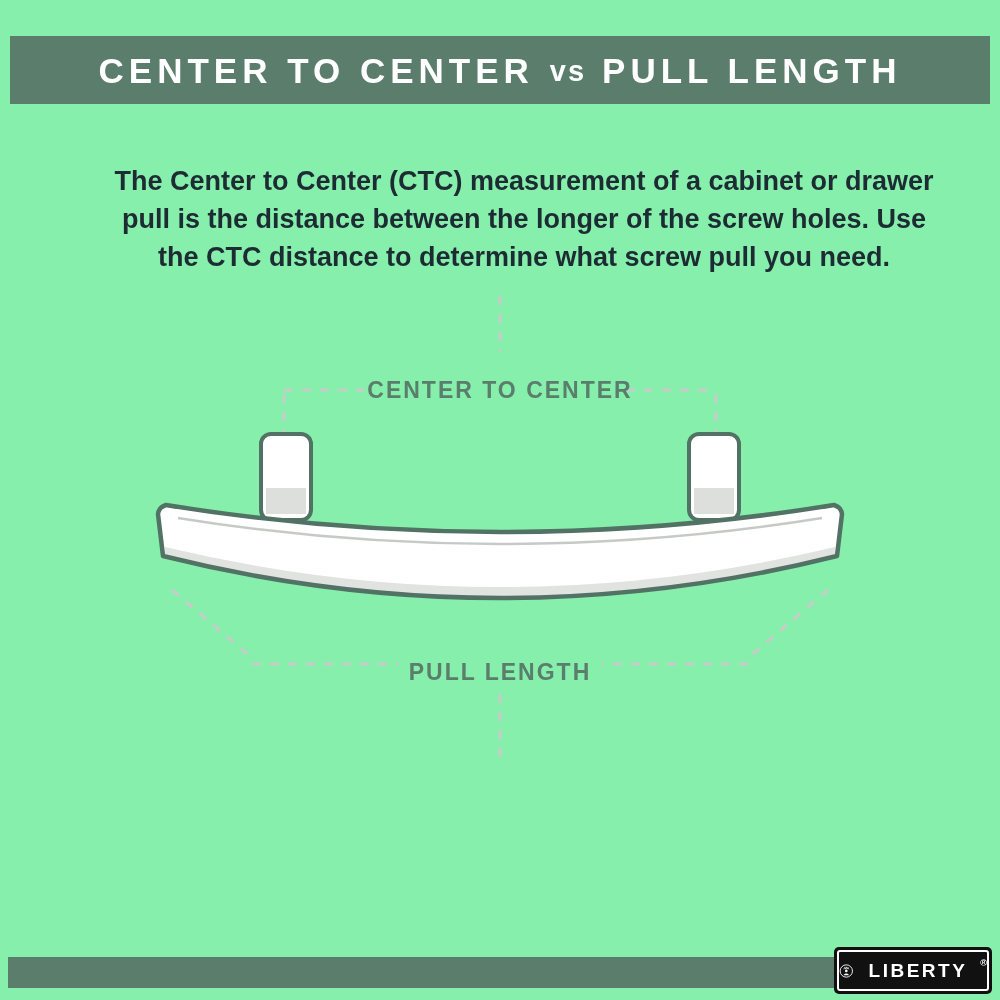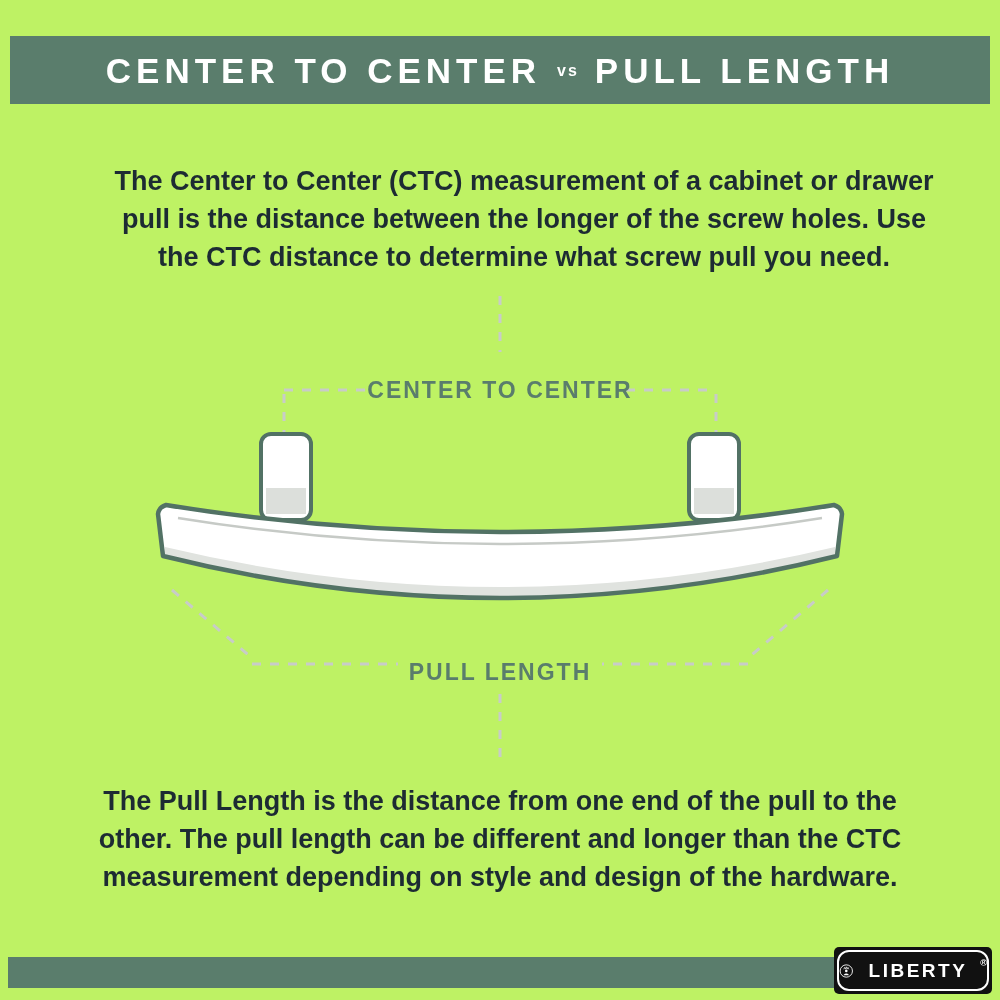--- a/index.html
+++ b/index.html
@@ -1,29 +1,29 @@
 <!DOCTYPE html>
 <html><head>
 <meta charset="utf-8">
 <style>
   html,body{margin:0;padding:0;background:#ffffff;}
   .page{
-    position:relative;width:1000px;height:1000px;background:#bef264;overflow:hidden;
+    position:relative;width:1000px;height:1000px;background:#86efac;overflow:hidden;
     font-family:"Liberation Sans", sans-serif;
   }
   
   .header-band{
     position:absolute;left:10px;right:10px;top:36px;height:68px;
     background:#5a7d6c;display:flex;align-items:center;justify-content:center;
   }
   .t-main{
     color:#ffffff;font-weight:700;font-size:35px;letter-spacing:5px;line-height:1;
   }
   .t-vs{
-    color:#ffffff;font-weight:700;font-size:16px;letter-spacing:2px;line-height:1;
+    color:#ffffff;font-weight:700;font-size:29px;letter-spacing:2px;line-height:1;
     margin:0 16px;position:relative;top:1px;
   }
   
   .para{position:absolute;left:0;right:0;text-align:center;color:#1d2b33;}
   .para .line{white-space:nowrap;font-size:27px;font-weight:700;line-height:38px;}
   .intro{top:162px;padding-left:48px;}
   .outro{top:782px;}
   
   .diagram{position:absolute;left:0;top:290px;width:1000px;height:480px;}
   .diagram svg{position:absolute;left:0;top:0;}
@@ -35,21 +35,21 @@
   .dlabel.plen{top:368px;}
   
   .footer-band{
     position:absolute;left:8px;right:8px;top:957px;height:31px;background:#5a7d6c;
   }
   .logo{
     position:absolute;right:8px;top:947px;width:158px;height:47px;
     background:#111111;border-radius:5px;padding:3px;box-sizing:border-box;
   }
   .logo-inner{
-    height:100%;box-sizing:border-box;border:2px solid #ffffff;border-radius:12px;
+    height:100%;box-sizing:border-box;border:2px solid #ffffff;border-radius:3px;
     display:flex;align-items:center;justify-content:center;gap:15px;color:#ffffff;
   }
   .brand{font-weight:700;font-size:19px;letter-spacing:2.5px;line-height:1;}
   .reg{font-size:9px;font-weight:700;align-self:flex-start;margin-top:6px;margin-left:-2px;}
 </style>
 </head>
 <body>
 
 <div class="page">
 
@@ -89,25 +89,20 @@
       <path d="M166,215 Q500,269 834,215 Q841,217 842,224 L837,266 Q500,350 163,266 L158,224 Q159,217 166,215 Z" fill="#ffffff"></path>
       <path d="M165,257 Q500,337 835,257 L837,266 Q500,350 163,266 Z" fill="#e0e3df"></path>
       <path d="M178,228 Q500,280 822,228" fill="none" stroke="#c6cac6" stroke-width="2.5"></path>
       <path d="M166,215 Q500,269 834,215 Q841,217 842,224 L837,266 Q500,350 163,266 L158,224 Q159,217 166,215 Z" fill="none" stroke="#527265" stroke-width="4.5" stroke-linejoin="round"></path>
     </svg>
 
     <div class="dlabel ctc">CENTER TO CENTER</div>
     <div class="dlabel plen">PULL LENGTH</div>
   </div>
 
-  <div class="para outro">
-    <div class="line">The Pull Length is the distance from one end of the pull to the</div>
-    <div class="line">other. The pull length can be different and longer than the CTC</div>
-    <div class="line">measurement depending on style and design of the hardware.</div>
-  </div>
 
   <div class="footer-band"></div>
   <div class="logo">
     <div class="logo-inner">
       <svg width="26" height="26" viewBox="0 0 26 26">
         <circle cx="13" cy="13" r="11" fill="none" stroke="#ffffff" stroke-width="1.6"></circle>
         <path d="M8.5,10 L10,6.5 L11.5,9.5 L13,5.5 L14.5,9.5 L16,6.5 L17.5,10" fill="none" stroke="#ffffff" stroke-width="1.2" stroke-linejoin="round"></path>
         <circle cx="13" cy="12.8" r="2.3" fill="#ffffff"></circle>
         <path d="M8.5,19.5 Q13,15.5 17.5,19.5 L17.5,20.5 L8.5,20.5 Z" fill="#ffffff"></path>
       </svg>

